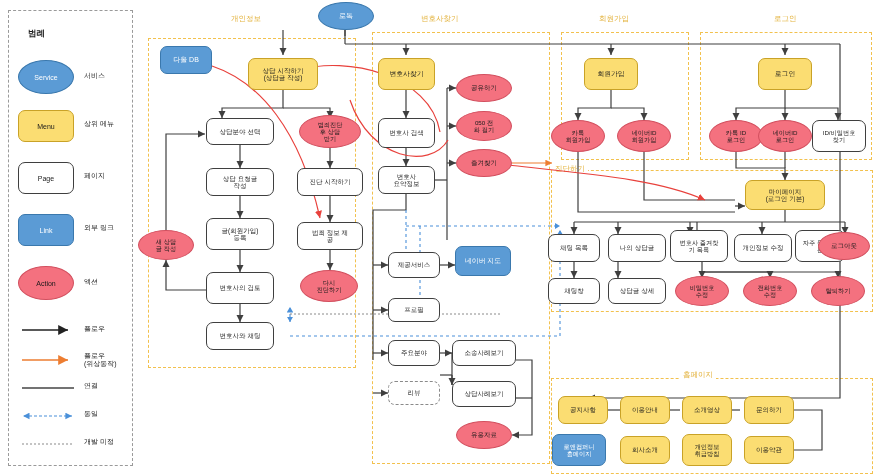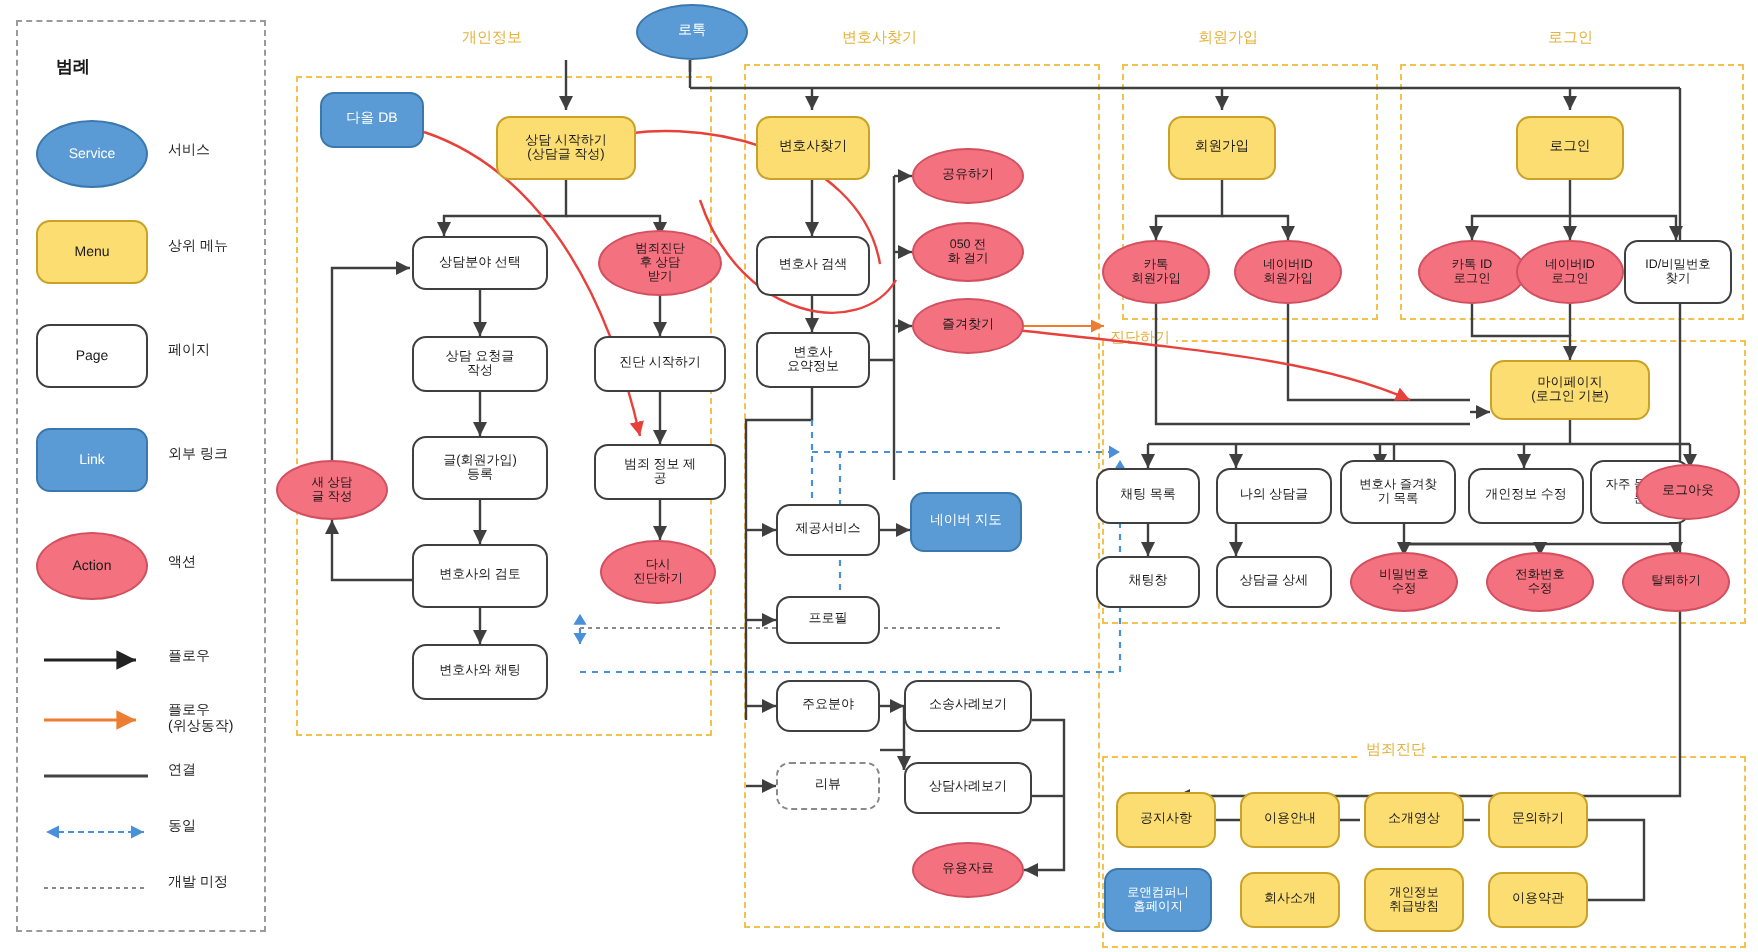--- a/index.html
+++ b/index.html
@@ -61,21 +61,21 @@
   <div class="grp" style="left:561px;top:32px;width:128px;height:128px;"></div>
   <div class="grp-title" style="left:596px;top:14px;">회원가입</div>
 
   <div class="grp" style="left:700px;top:32px;width:172px;height:128px;"></div>
   <div class="grp-title" style="left:771px;top:14px;">로그인</div>
 
   <div class="grp" style="left:551px;top:170px;width:322px;height:142px;"></div>
   <div class="grp-title" style="left:552px;top:164px;">진단하기</div>
 
   <div class="grp" style="left:551px;top:378px;width:322px;height:96px;"></div>
-  <div class="grp-title" style="left:680px;top:370px;">범죄진단</div>
+  <div class="grp-title" style="left:680px;top:370px;">홈페이지</div>
 
   <svg class="layer" viewBox="0 0 879 476">
     <defs>
       <marker id="ah" markerWidth="7" markerHeight="7" refX="6" refY="3" orient="auto">
         <path d="M0,0 L6,3 L0,6 z" fill="#3f3f3f"></path>
       </marker>
       <marker id="ahr" markerWidth="7" markerHeight="7" refX="6" refY="3" orient="auto">
         <path d="M0,0 L6,3 L0,6 z" fill="#e8413c"></path>
       </marker>
       <marker id="aho" markerWidth="7" markerHeight="7" refX="6" refY="3" orient="auto">

